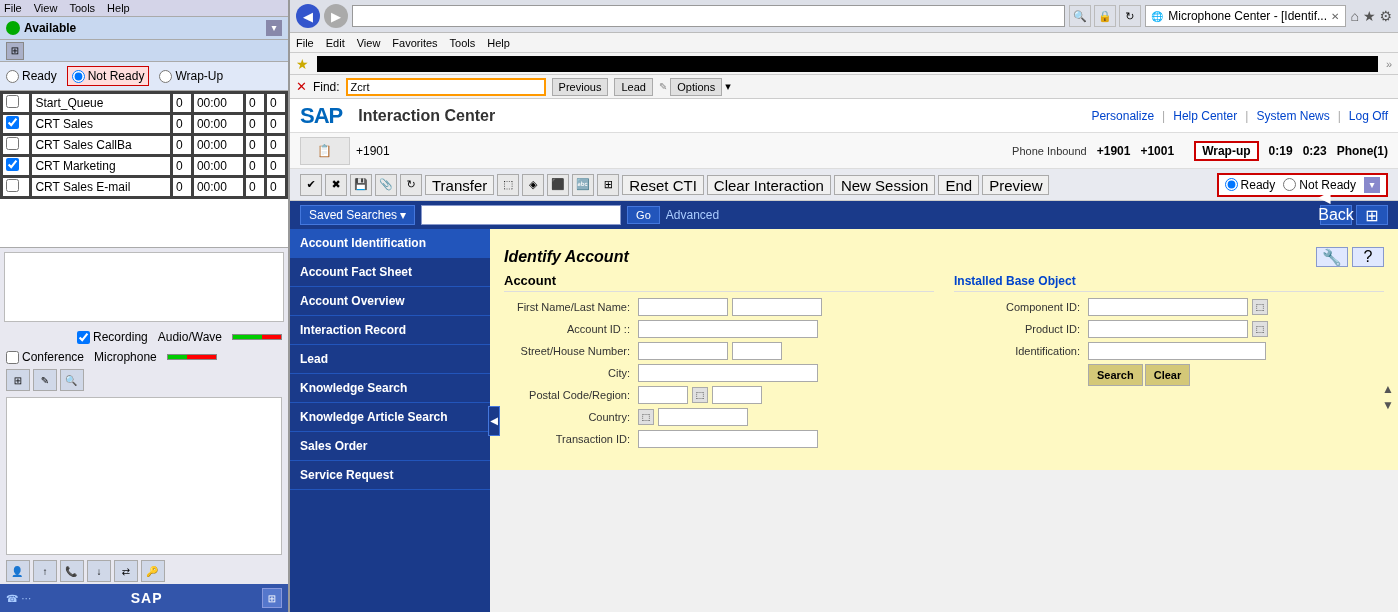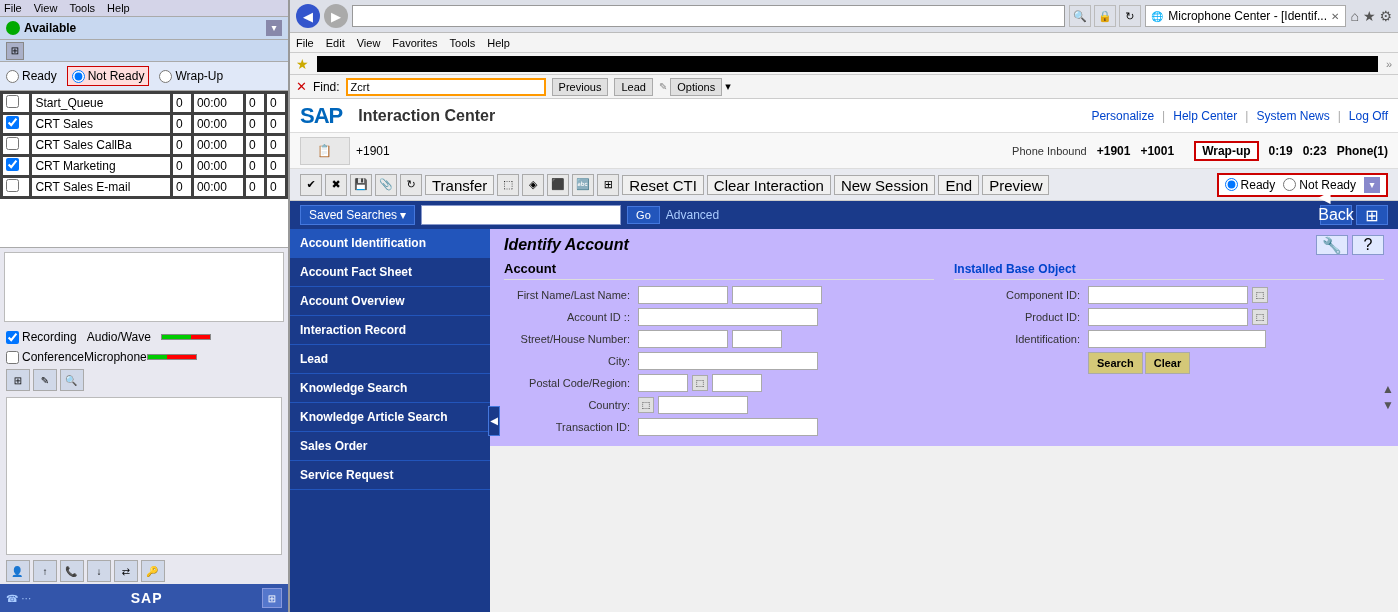--- a/index.html
+++ b/index.html
@@ -104,31 +104,33 @@
       border: 1px solid #bbb;
       margin: 4px;
     }
 
     .recording-row {
       display: flex;
       align-items: center;
       padding: 4px 6px;
       gap: 10px;
       background: #e8e8f0;
+      justify-content: flex-end;
     }
     .slider-track {
       width: 50px; height: 6px;
       background: linear-gradient(to right, #00cc00 60%, #ff0000 60%);
       border: 1px solid #888;
       display: inline-block;
     }
     .conf-row {
       display: flex;
       align-items: center;
       padding: 2px 6px;
+      gap: 10px;
       background: #e8e8f0;
     }
     .bottom-icons {
       display: flex;
       padding: 3px 6px;
       gap: 3px;
       background: #e8e8f0;
     }
     .bottom-icon-btn {
       width: 24px; height: 22px;
@@ -461,23 +463,23 @@
       font-size: 12px;
       font-weight: bold;
       cursor: pointer;
       border-bottom: 1px solid #2255bb;
     }
     .nav-item.active { background: #2255bb; }
 
     
     .form-area {
       flex: 1;
-      background: #c4b5fd;
+      background: #fef9c3;
       overflow-y: auto;
-      padding: 6px 14px;
+      padding: 18px 14px;
     }
 
     
     .form-topbar {
       display: flex;
       align-items: center;
       justify-content: space-between;
       margin-bottom: 6px;
     }
     .form-title {

